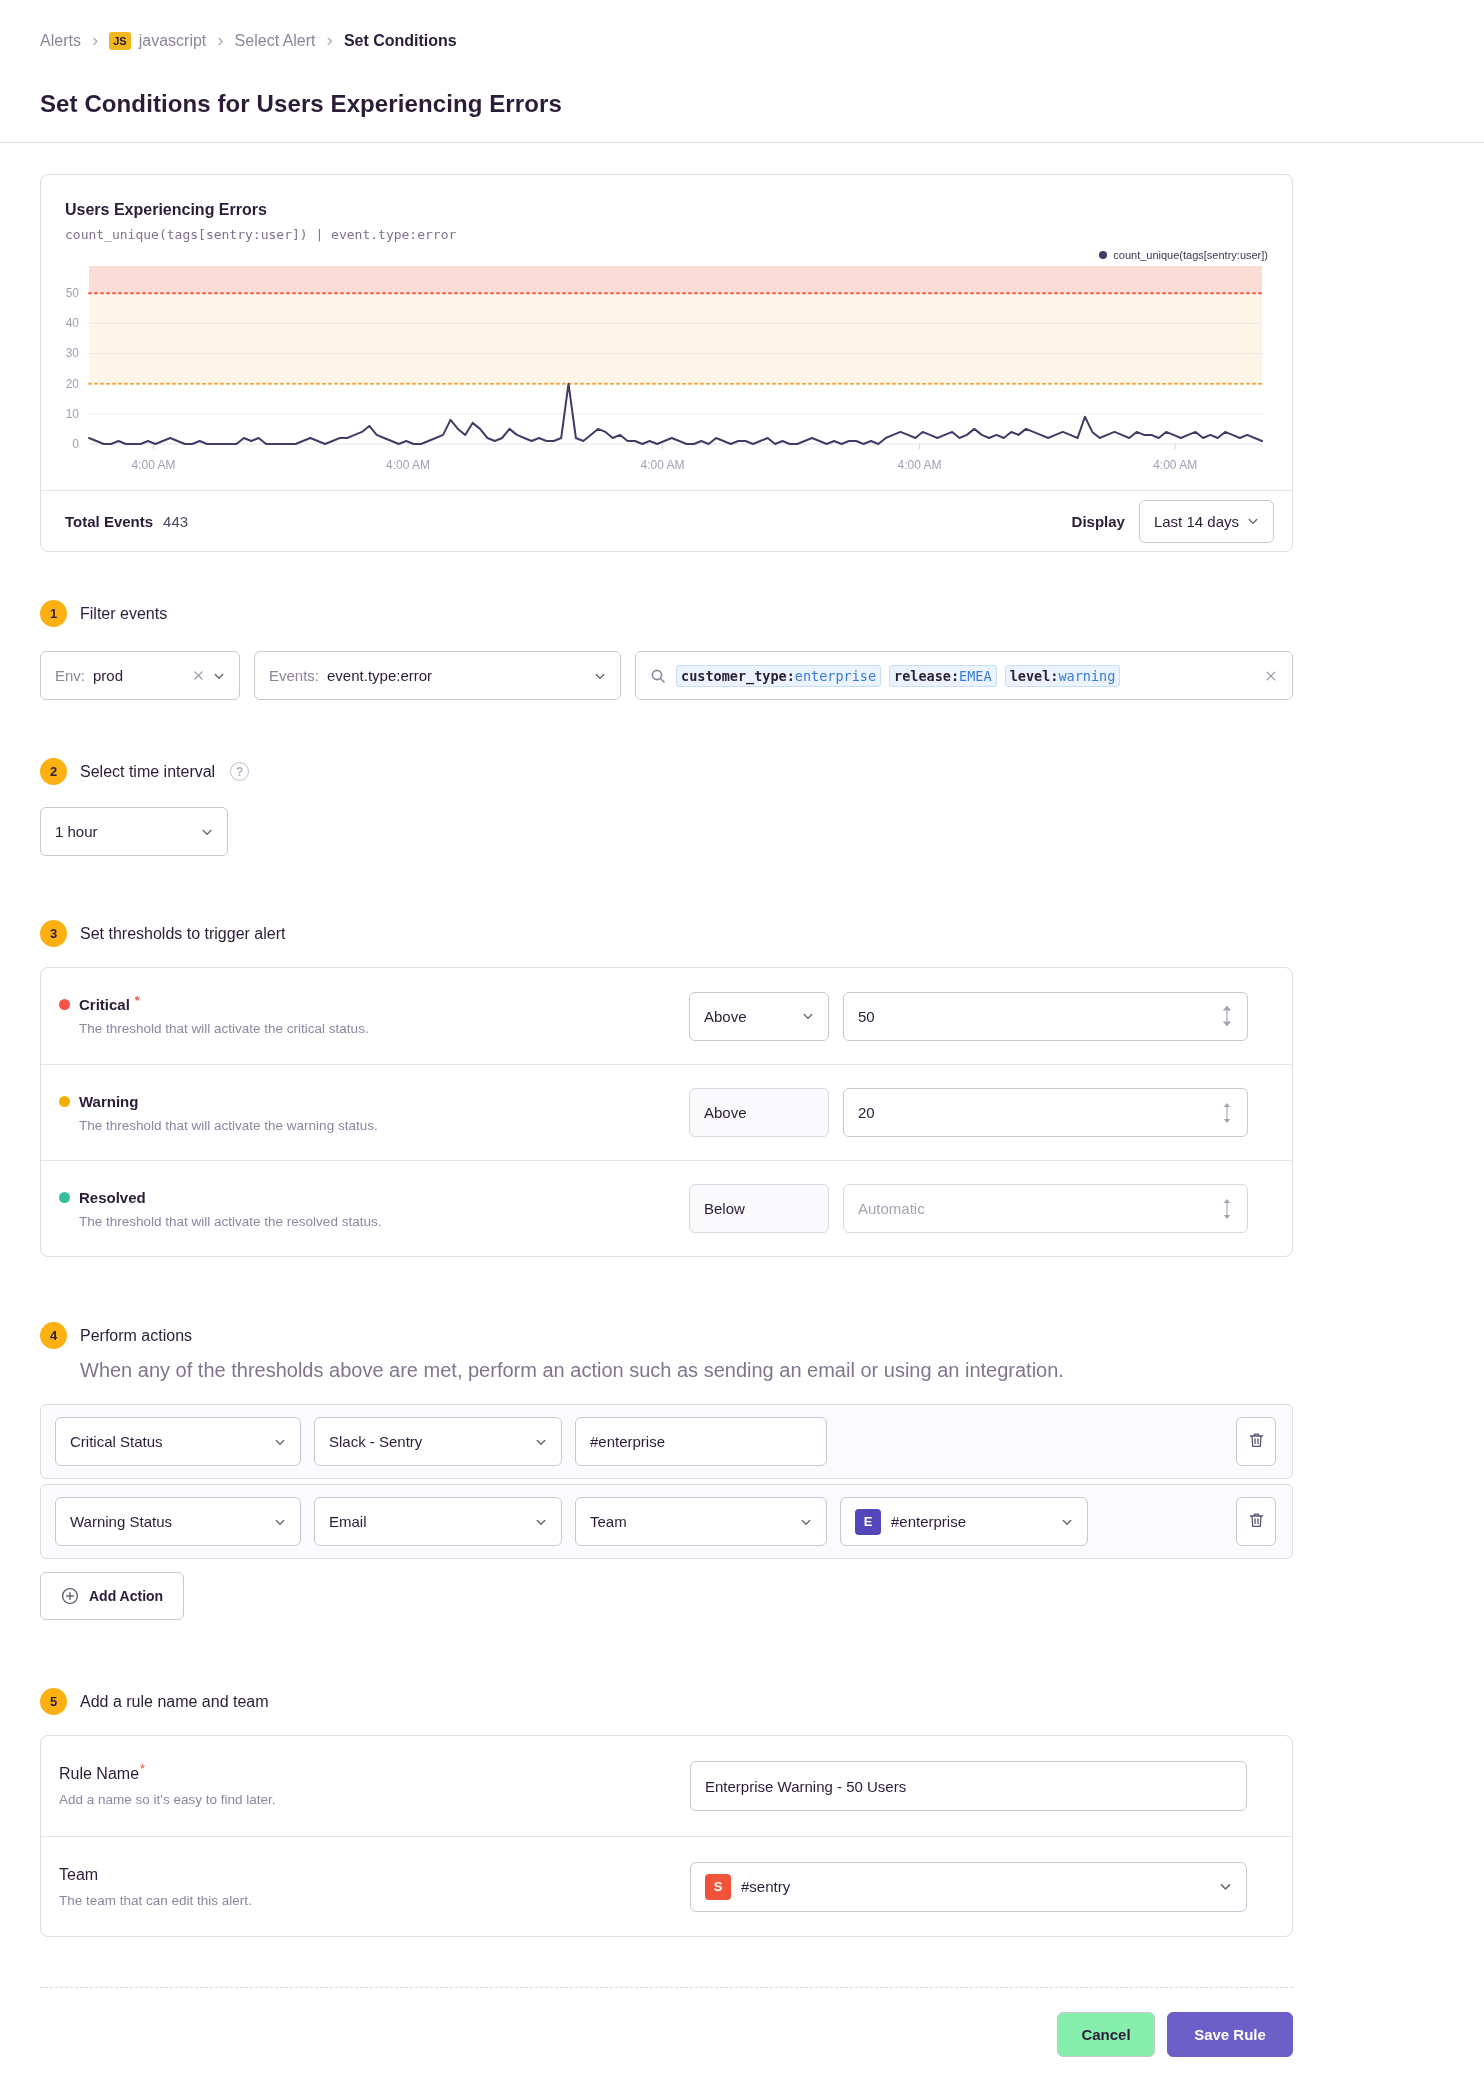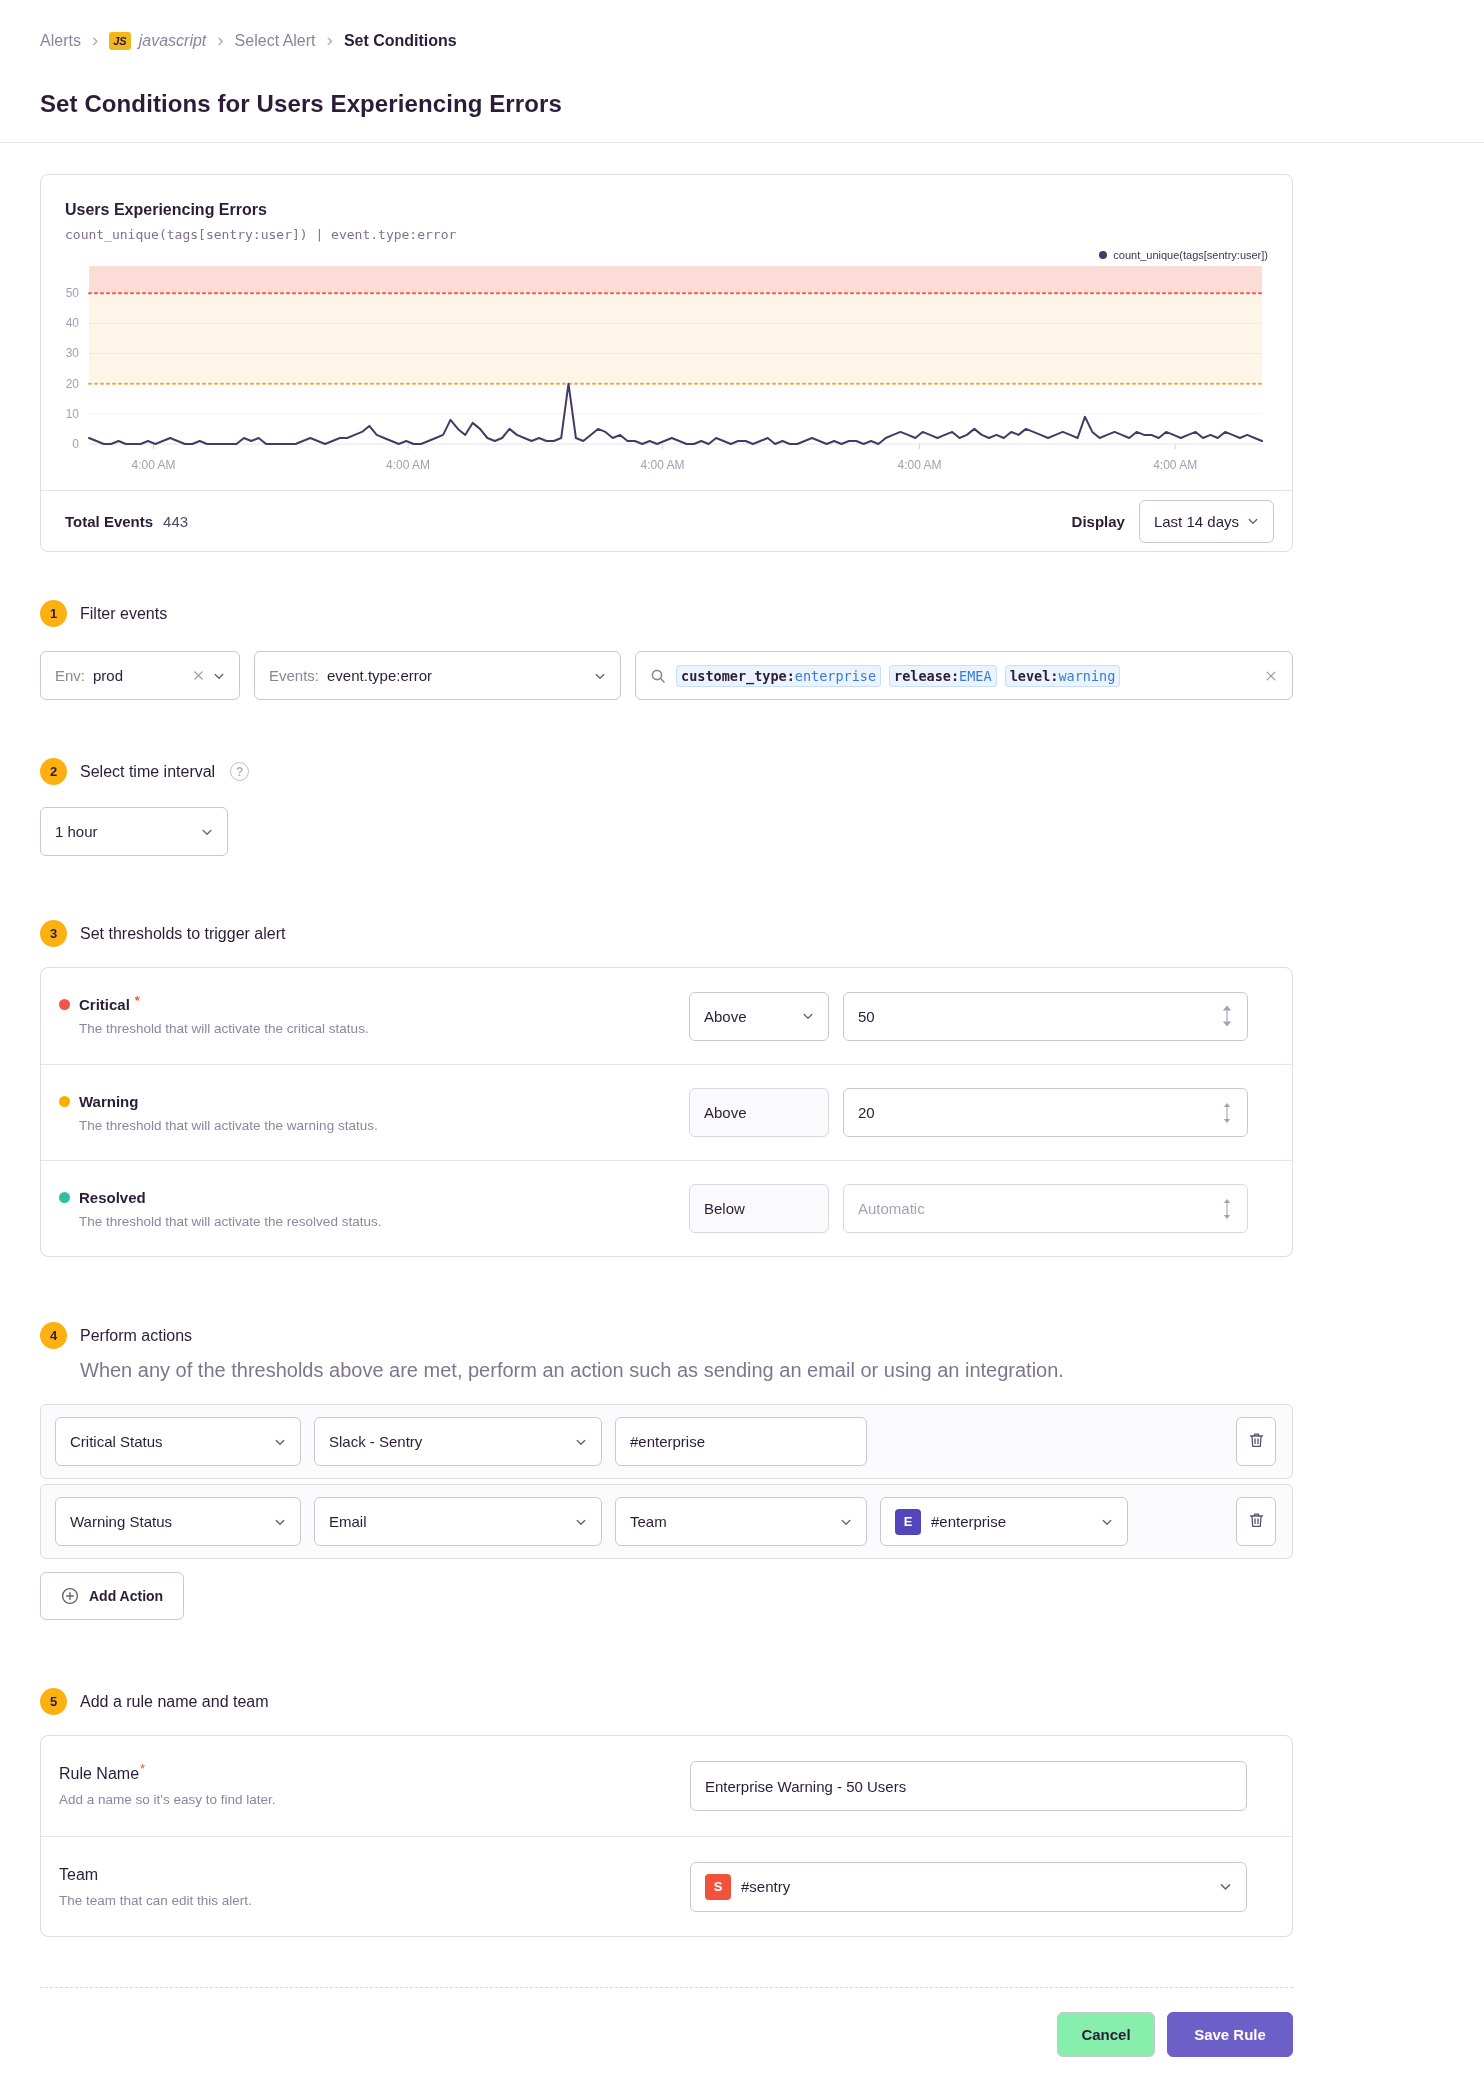--- a/index.html
+++ b/index.html
@@ -8,21 +8,21 @@
     width:1484px; height:2090px; position:relative;
     font-family:"Liberation Sans", sans-serif; color:#2B1D38; font-size:15px;
     overflow:hidden;
   }
   .mono { font-family:"DejaVu Sans Mono", monospace; }
 
   .topbar { padding:30px 0 0 40px; }
   .breadcrumb { display:flex; align-items:center; gap:10px; font-size:16px; color:#8D8499; }
   .breadcrumb .sep { color:#B1A9BC; font-size:19px; line-height:1; padding:0 1px 3px 1px; }
   .breadcrumb a { color:#8D8499; text-decoration:none; cursor:pointer; }
-  .crumb-project { display:flex; align-items:flex-end; gap:8px; color:#8D8499; cursor:pointer;font-style:italic; }
+  .crumb-project { display:flex; align-items:flex-end; gap:8px; color:#8D8499; cursor:pointer; }
   .js-badge { background:#F1B71C; color:#2B1D38; font-weight:bold; font-size:11px;
               padding:3px 4px; border-radius:3px; letter-spacing:0; }
   .crumb-active { color:#2B1D38; font-weight:600; }
   h1.page-title { font-size:24px; font-weight:600; color:#2B1D38; margin-top:38px; letter-spacing:0.1px; }
   .title-divider { border:none; border-top:1px solid #E7E3EC; margin-top:24px; }
 
   .content { width:1253px; margin-left:40px; }
 
   
   .panel { border:1px solid #E0DCE5; border-radius:8px; background:#fff; }
@@ -92,21 +92,21 @@
                      font-family:"Liberation Sans",sans-serif; background:transparent; }
   .num-input input::placeholder { color:#A79FB2; }
   .stepper { color:#A79FB2; display:flex; }
 
   
   .action-box { border:1px solid #E0DCE5; border-radius:6px; background:#FBFAFC; height:75px;
                 display:flex; align-items:center; padding:0 16px 0 14px; gap:13px; }
   .action-box + .action-box { margin-top:5px; }
   .actions-group { margin-top:22px; }
   .act-select { justify-content:space-between; background:#fff; }
-  .w246 { width:246px; } .w247 { width:288px; } .w252 { width:252px; } .w248 { width:248px; }
+  .w246 { width:246px; } .w247 { width:248px; } .w252 { width:252px; } .w248 { width:248px; }
   .act-input { cursor:text; background:#fff; }
   .act-input input { border:none; outline:none; font-size:15px; color:#2B1D38; width:100%;
                      font-family:"Liberation Sans",sans-serif; background:transparent; }
   .spacer { flex:1; }
   .trash-btn { width:40px; height:49px; border:1px solid #CDC5D4; border-radius:6px; background:#fff;
                display:flex; align-items:center; justify-content:center; color:#57506B; cursor:pointer; }
   .avatar { width:26px; height:26px; border-radius:4px; color:#fff; font-size:13px; font-weight:bold;
             display:flex; align-items:center; justify-content:center; margin-right:10px; flex:none; }
   .avatar-e { background:#5346BA; }
   .avatar-s { background:#F05339; }

